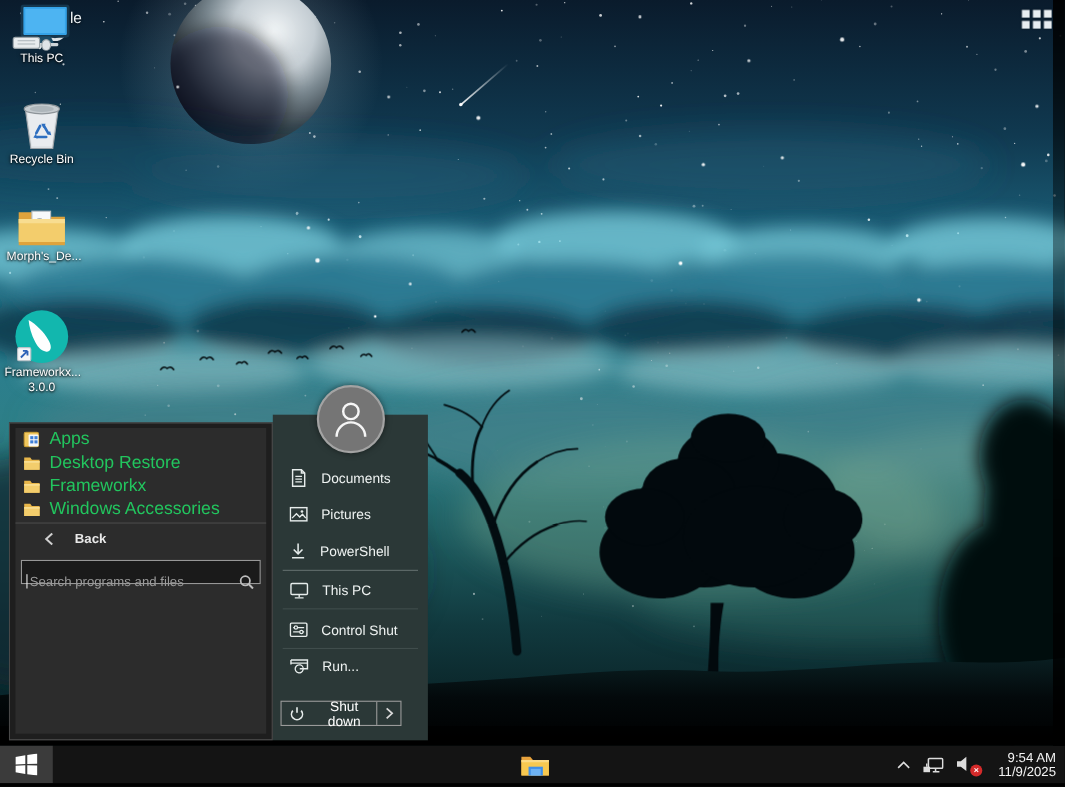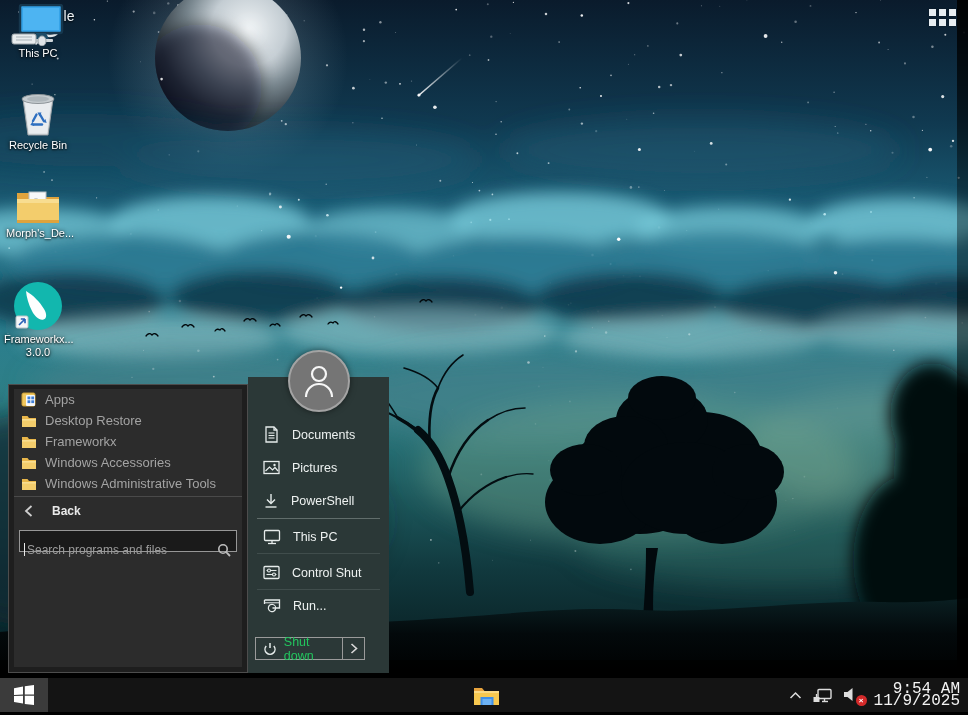--- a/index.html
+++ b/index.html
@@ -24,63 +24,63 @@
 
   .grid-launcher { position:absolute; right:12px; top:9px; display:grid;
     grid-template-columns:repeat(3,7px); grid-template-rows:repeat(2,7px); gap:3px; cursor:pointer; }
   .grid-launcher span { background:#e7edf1; display:block; box-shadow:0 0 2px rgba(0,0,0,.4); }
 
   
   .sm-left { position:absolute; left:8px; top:384px; width:240px; height:289px;
     background:#1e1e1e; border:1px solid #4d4d4d; z-index:20; }
   .sm-left-inner { position:absolute; left:5px; right:5px; top:4px; bottom:5px; background:#2c2c2c; }
   .sm-row { height:21px; display:flex; align-items:center; padding-left:7px; gap:8px;
-    font-size:13px; color:#a3a3a3; cursor:pointer; }
+    font-size:16px; color:#22c55e; cursor:pointer; }
   .sm-row svg { flex:0 0 auto; }
   .sm-div { height:1px; background:#4a4a4a; margin-top:2px; }
-  .back-row { height:27px; display:flex; align-items:center; padding-left:10px; gap:19px;
+  .back-row { height:27px; display:flex; align-items:center; padding-left:26px; gap:19px;
     font-size:12px; font-weight:bold; color:#e9e9e9; cursor:pointer; }
   .search-wrap { margin:6px 5px 0 5px; height:22px; background:#1a1a1a; border:1px solid #979797;
     display:flex; align-items:center; padding:17px 5px 0 4px; }
   .search-caret { width:1px; height:13px; background:#e8e8e8; margin-right:2px; }
   .search-wrap input { flex:1; background:transparent; border:none; outline:none;
     font-family:"Liberation Sans",sans-serif; font-size:12px; color:#c9c9c9; min-width:0; }
   .search-wrap input::placeholder { color:#9b9b9b; opacity:1; }
 
   
   .sm-right { position:absolute; left:248px; top:377px; width:141px; height:296px;
-    background:#2b3837; z-index:19; }
+    background:#2b3837; z-index:19;text-align:center; }
   .sr-items { position:absolute; left:0; right:0; top:41px; }
   .sr-row { height:33px; display:flex; align-items:center; padding-left:15px; gap:12px;
     font-size:12.5px; color:#eef2f1; cursor:pointer; }
   .sr-row svg { flex:0 0 auto; }
   .sr-div { position:absolute; left:9px; right:9px; height:1px; background:#dfe8e6; }
   .shutdown { position:absolute; left:7px; top:260px; width:110px; height:23px;
-    border:1px solid #9a9a9a; display:flex; align-items:stretch; color:#22c55e; }
+    border:1px solid #9a9a9a; display:flex; align-items:stretch; color:#ffffff; }
   .shutdown-main { flex:1; display:flex; align-items:center; gap:7px; padding-left:7px;
     font-size:12.5px; cursor:pointer; }
   .shutdown-arrow { width:22px; border-left:1px solid #9a9a9a; display:flex;
     align-items:center; justify-content:center; cursor:pointer; }
   .avatar { position:absolute; left:288px; top:350px; width:62px; height:62px; border-radius:50%;
     background:#757575; border:2px solid #a3a3a3; z-index:21; display:flex;
     align-items:center; justify-content:center; cursor:pointer;
     box-shadow:0 0 6px rgba(0,0,0,.5); }
 
   
   .taskbar { position:absolute; left:0; bottom:0; width:968px; height:37px; background:#141414; z-index:30; }
   .taskbar .bottom-edge { position:absolute; left:0; bottom:0; width:100%; height:3px; background:#000; }
   .start-btn { position:absolute; left:0; top:0; width:48px; height:34px; background:#3b3b3b;
     display:flex; align-items:center; justify-content:center; cursor:pointer; }
   .tb-explorer { position:absolute; left:466px; top:0; width:40px; height:34px;
     display:flex; align-items:center; justify-content:center; cursor:pointer; }
   .tray { position:absolute; right:8px; top:0; height:34px; display:flex; align-items:center; gap:11px; }
   .tray .vol-wrap { position:relative; width:20px; height:16px; }
   .vol-badge { position:absolute; right:-4px; bottom:-3px; width:11px; height:11px; border-radius:50%;
     background:#d42a2a; color:#fff; font-size:8px; font-weight:bold; line-height:11px; text-align:center; }
-  .clock { font-size:16px; line-height:12.5px; color:#f3f3f3; text-align:right; min-width:60px; cursor:default;font-family:Liberation Mono, monospace; }
+  .clock { font-size:12px; line-height:12.5px; color:#f3f3f3; text-align:right; min-width:60px; cursor:default; }
 </style>
 </head>
 <body>
 
 <div class="desktop">
 
   <svg class="wallpaper" width="968" height="678" viewBox="0 0 968 678">
     <defs>
       <linearGradient id="sky" x1="0" y1="0" x2="0" y2="1">
         <stop offset="0" stop-color="#0a1b2c"></stop>
@@ -589,28 +589,20 @@
 
     <div class="sm-row">
       <svg width="16" height="14">
         <path d="M1,2 h5.5 l1.5,2 h7 v9 h-14 z" fill="#e8b64a"></path>
           <path d="M1,5 h14 v8 h-14 z" fill="#f3cd6c"></path>
           <path d="M1,5 h14 v1.6 h-14 z" fill="#f8dd90"></path>
       </svg>
       <span>Windows Accessories</span>
     </div>
 
-    <div class="sm-row">
-      <svg width="16" height="14">
-        <path d="M1,2 h5.5 l1.5,2 h7 v9 h-14 z" fill="#e8b64a"></path>
-          <path d="M1,5 h14 v8 h-14 z" fill="#f3cd6c"></path>
-          <path d="M1,5 h14 v1.6 h-14 z" fill="#f8dd90"></path>
-      </svg>
-      <span>Windows Administrative Tools</span>
-    </div>
 
 
 
 
     <div class="sm-div"></div>
 
     <div class="back-row">
       <svg width="9" height="12">
         <polyline points="7.5,1 2,6 7.5,11" fill="none" stroke="#cfcfcf" stroke-width="1.8"></polyline>
       </svg>

